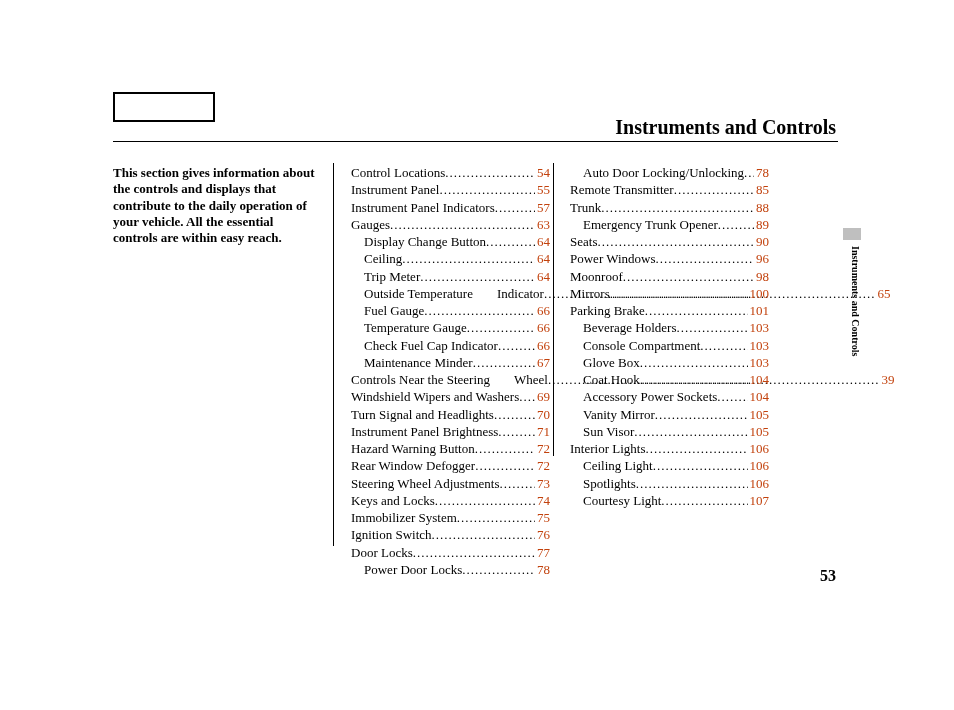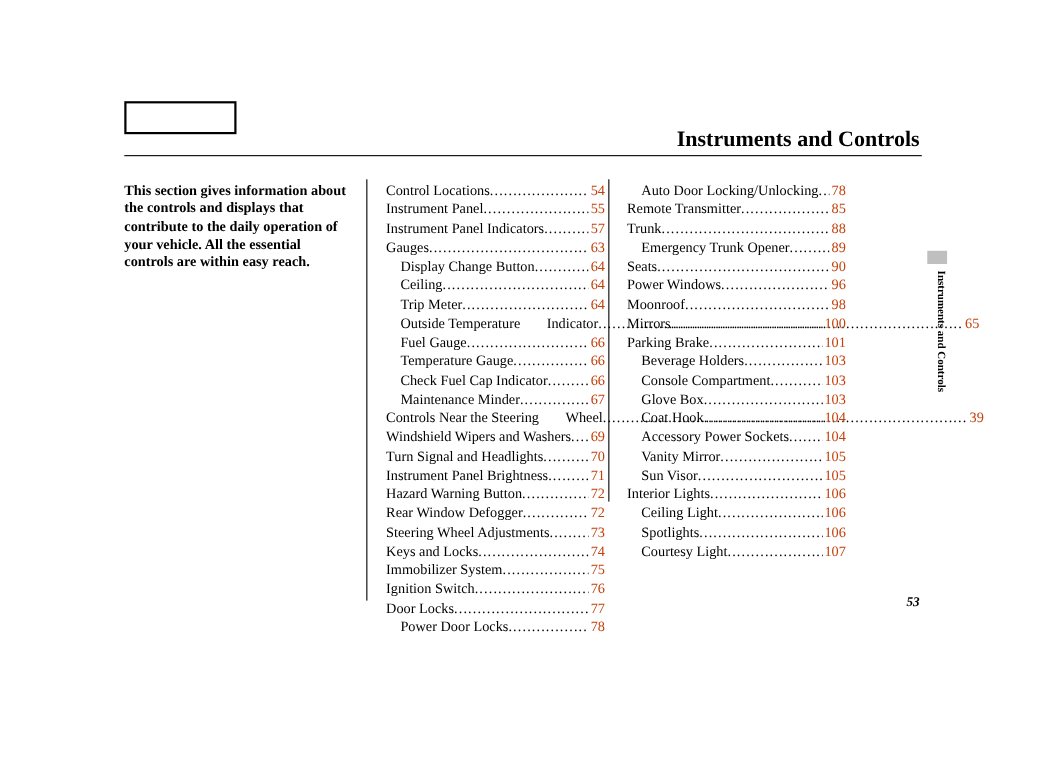--- a/index.html
+++ b/index.html
@@ -14,21 +14,21 @@
   .vline{position:absolute;top:163px;width:0;border-left:1px solid #000;}
   .vline1{left:333px;height:383px;}
   .vline2{left:553px;height:293px;}
   .entry{display:flex;align-items:baseline;white-space:nowrap;margin-bottom:1px;}
   .i1{padding-left:13px;}
   .lbl{flex:0 0 auto;margin-left:11px;}
   .dots{flex:1 1 auto;overflow:hidden;letter-spacing:1px;color:#000;}
   .dots::after{content:"..............................................................................";}
   .pg{flex:0 0 auto;color:#c2410c;padding-left:2px;}
   .wrap{display:flex;flex-direction:row;}
-  .pagenum{position:absolute;right:118px;top:540px;font-size:12px;font-weight:bold;font-style:italic;}
+  .pagenum{position:absolute;right:118px;top:566px;font-size:16px;font-weight:bold;}
   .sidetab{position:absolute;right:93px;top:228px;width:18px;height:165px;}
   .sidetab .sq{position:absolute;top:0;right:0;width:18px;height:12px;background:#bfbfbf;}
   .sidetab .txt{position:absolute;top:18px;right:0;width:14px;writing-mode:vertical-rl;font-size:10px;font-weight:bold;white-space:nowrap;}
 </style>
 </head>
 <body>
 
 <div class="page">
   <div class="box"></div>
   <div class="title">Instruments and Controls</div>

